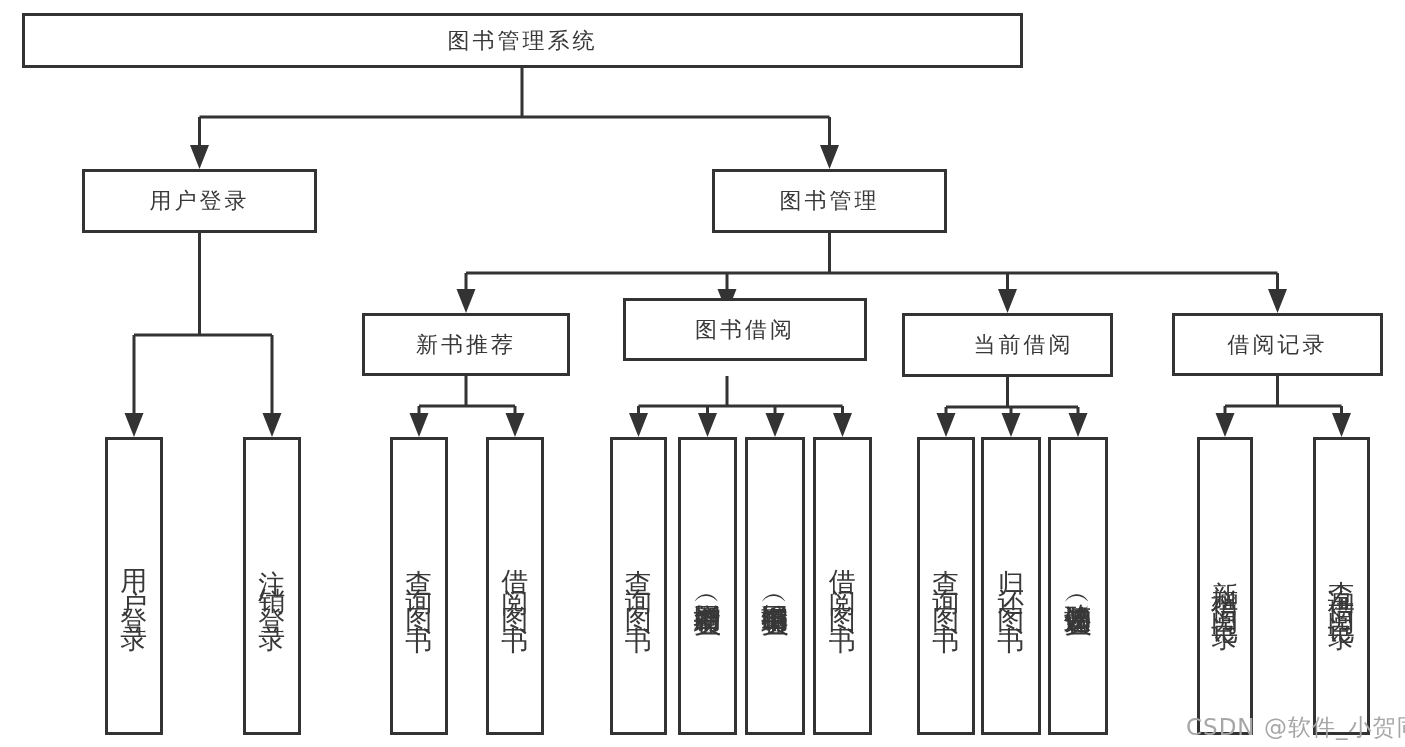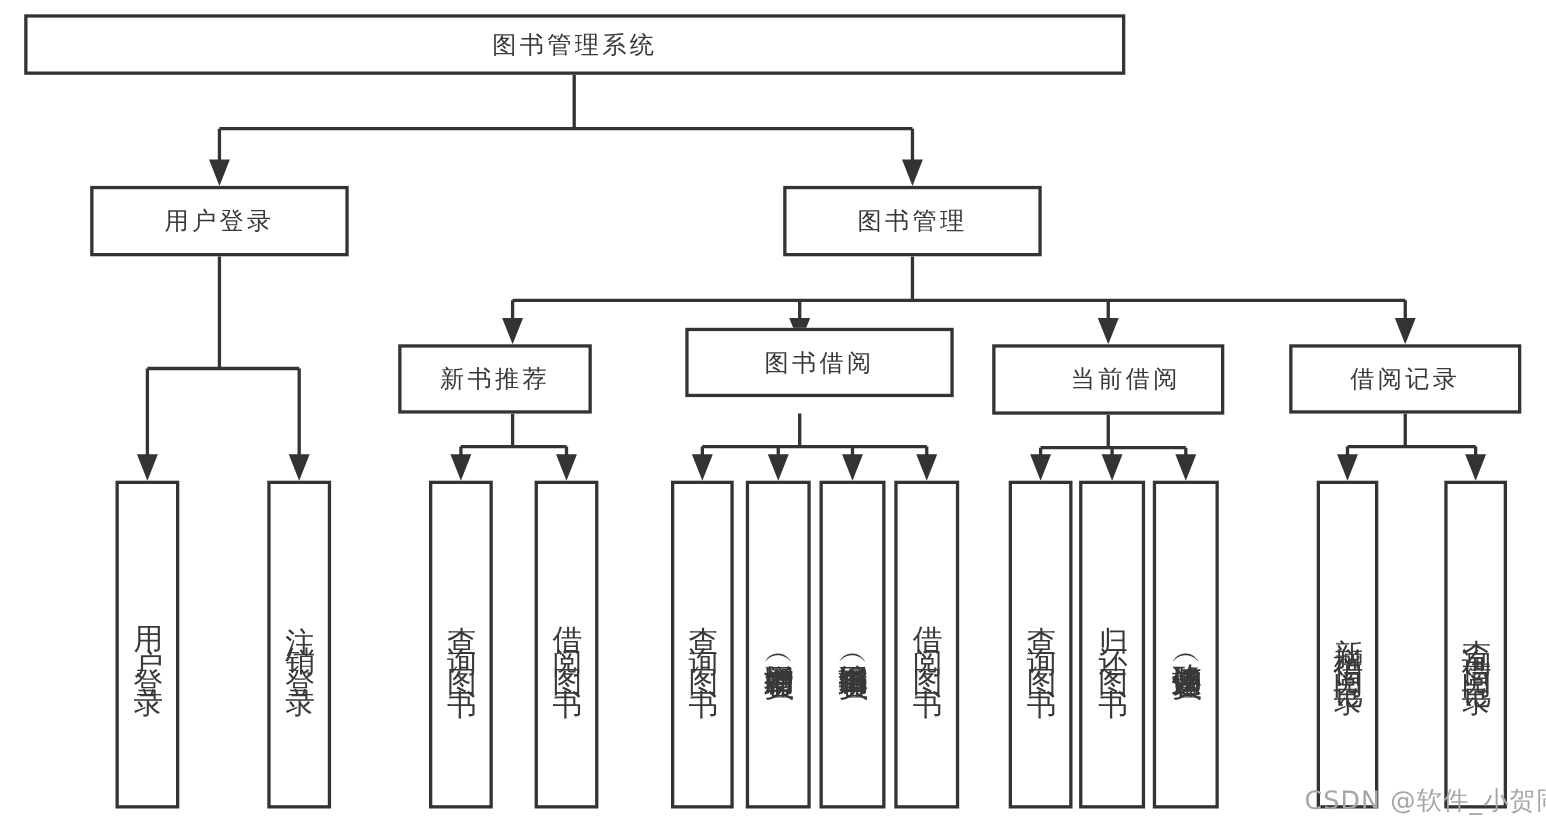--- a/index.html
+++ b/index.html
@@ -14,21 +14,21 @@
   .box{
     position:absolute;box-sizing:border-box;border:3px solid var(--line);
     background:#ffffff;color:var(--text);
     display:flex;align-items:center;justify-content:center;
     text-align:center;
   }
   .h-box{font-size:22px;letter-spacing:3px;white-space:nowrap;}
   #root-box{left:22px;top:13px;width:1001px;height:55px;}
   .n-user-login{left:82px;top:169px;width:235px;height:64px;}
   .n-book-mgmt{left:712px;top:169px;width:235px;height:64px;font-family:Liberation Serif, serif;}
-  .n-newbook{left:362px;top:313px;width:176px;height:63px;}
+  .n-newbook{left:362px;top:313px;width:208px;height:63px;}
   .n-bookborrow{left:623px;top:298px;width:244px;height:63px;}
   .n-currentborrow{left:902px;top:313px;width:211px;height:64px;padding-left:32px;}
   .n-records{left:1172px;top:313px;width:211px;height:63px;}
   .leaf{top:437px;height:298px;font-size:27px;}
   .leaf span{writing-mode:vertical-rl;text-orientation:mixed;line-height:1.1;}
   .sp4 span{letter-spacing:19px;}
   .sp6 span{letter-spacing:9px;}
   .sp9 span{letter-spacing:1px;}
   .l1{left:105px;width:58px;}
   .l2{left:243px;width:58px;}

